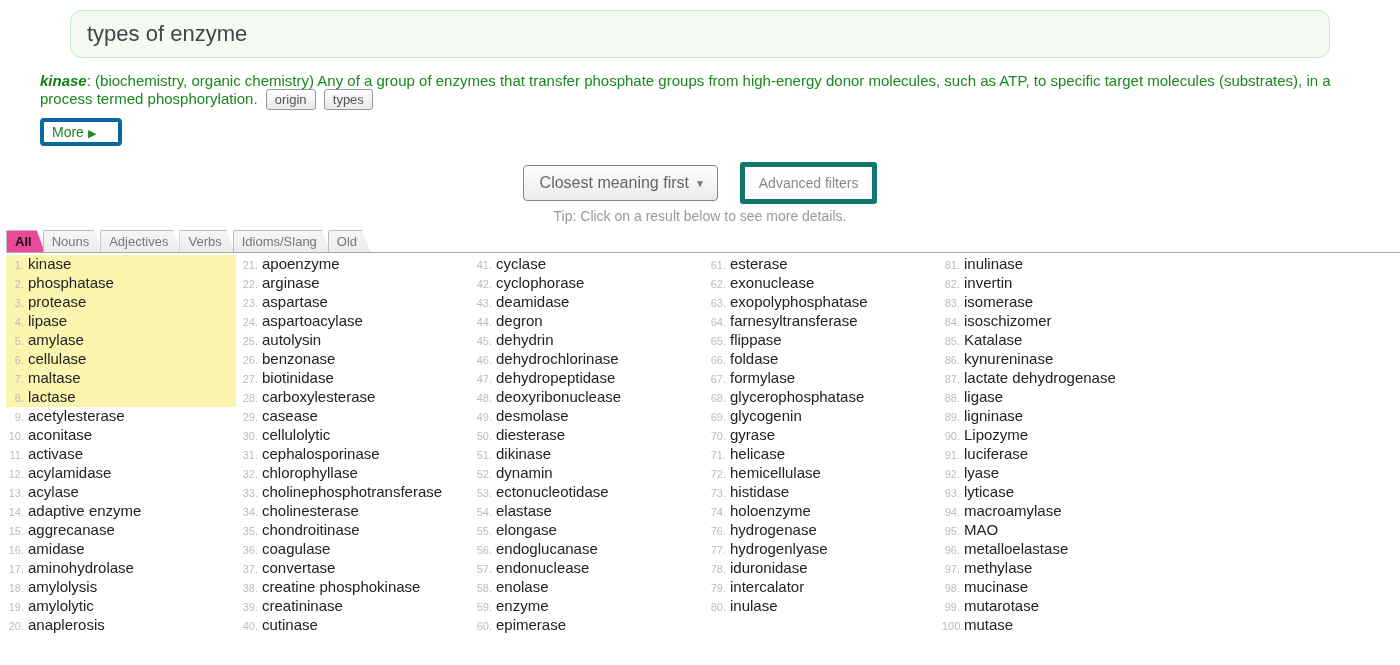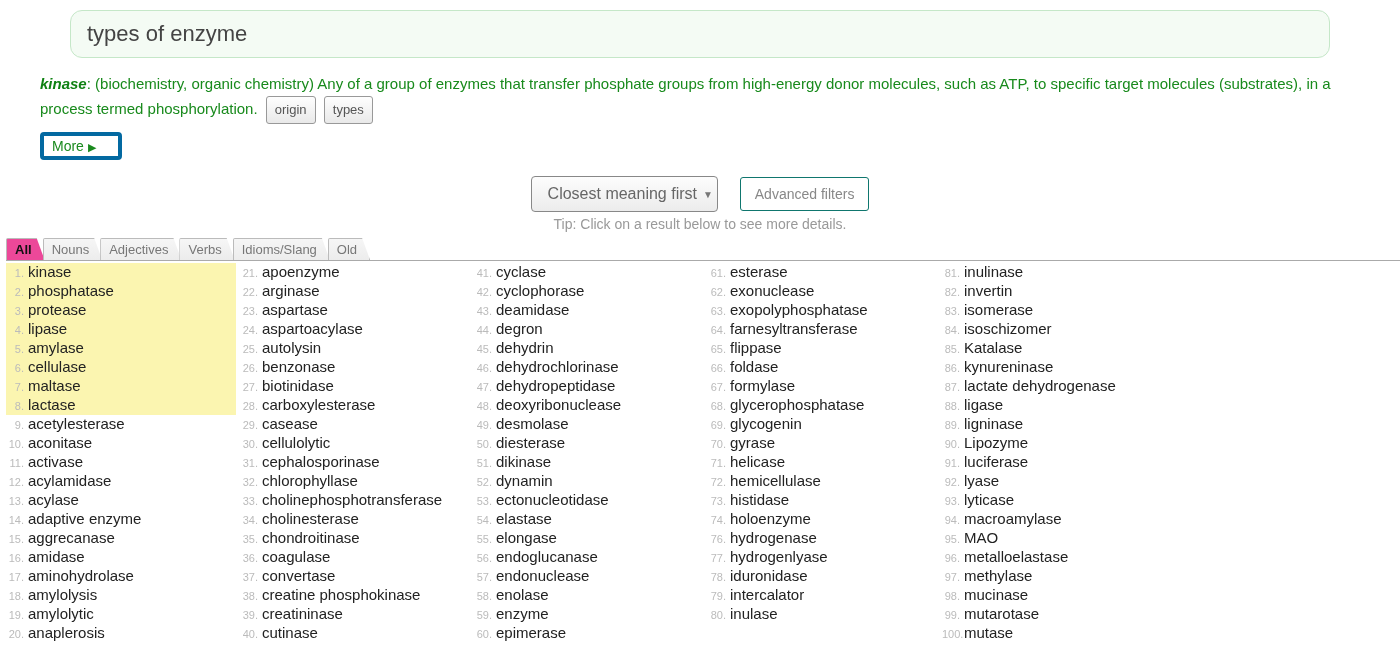--- a/index.html
+++ b/index.html
@@ -19,21 +19,21 @@
   border: 1px solid #c5e7c8;
   border-radius: 12px;
   background: #f4fbf4;
   font-size: 22px;
   color: #444;
 }
 .definition {
   color: #188a1c;
   font-size: 15px;
   margin: 0 0 8px 0;
-  line-height: 24px;
+  line-height: 17px;
 }
 .definition .headword {
   font-weight: bold;
   font-style: italic;
   color: #0f8213;
 }
 .definition .deftext { text-decoration: none; }
 .mini-btn {
   display: inline-block;
   font-size: 13px;
@@ -62,30 +62,30 @@
   text-align: center;
   margin: 16px 0 4px 0;
 }
 .sort-btn {
   display: inline-block;
   font-size: 16px;
   color: #666;
   border: 1px solid #888;
   background: linear-gradient(#fdfdfd,#ececec);
   border-radius: 4px;
-  padding: 8px 4px 8px 16px;
+  padding: 8px 12px 8px 16px;
   cursor: pointer;
   margin-right: 18px;
 }
 .sort-btn .caret { font-size: 10px; margin-left: 6px; color: #777; vertical-align: middle; }
 .adv-btn {
   display: inline-block;
   font-size: 14px;
   color: #888;
-  border: 1px solid #0f766e;
+  border: 5px solid #0f766e;
   background: #fff;
   border-radius: 3px;
   padding: 8px 14px;
   cursor: pointer;
 }
 .tip { text-align: center; color: #999; font-size: 14px; margin: 4px 0 6px 0; }
 .tabs {
   margin-left: 6px;
   border-bottom: 1px solid #aaa;
 }

